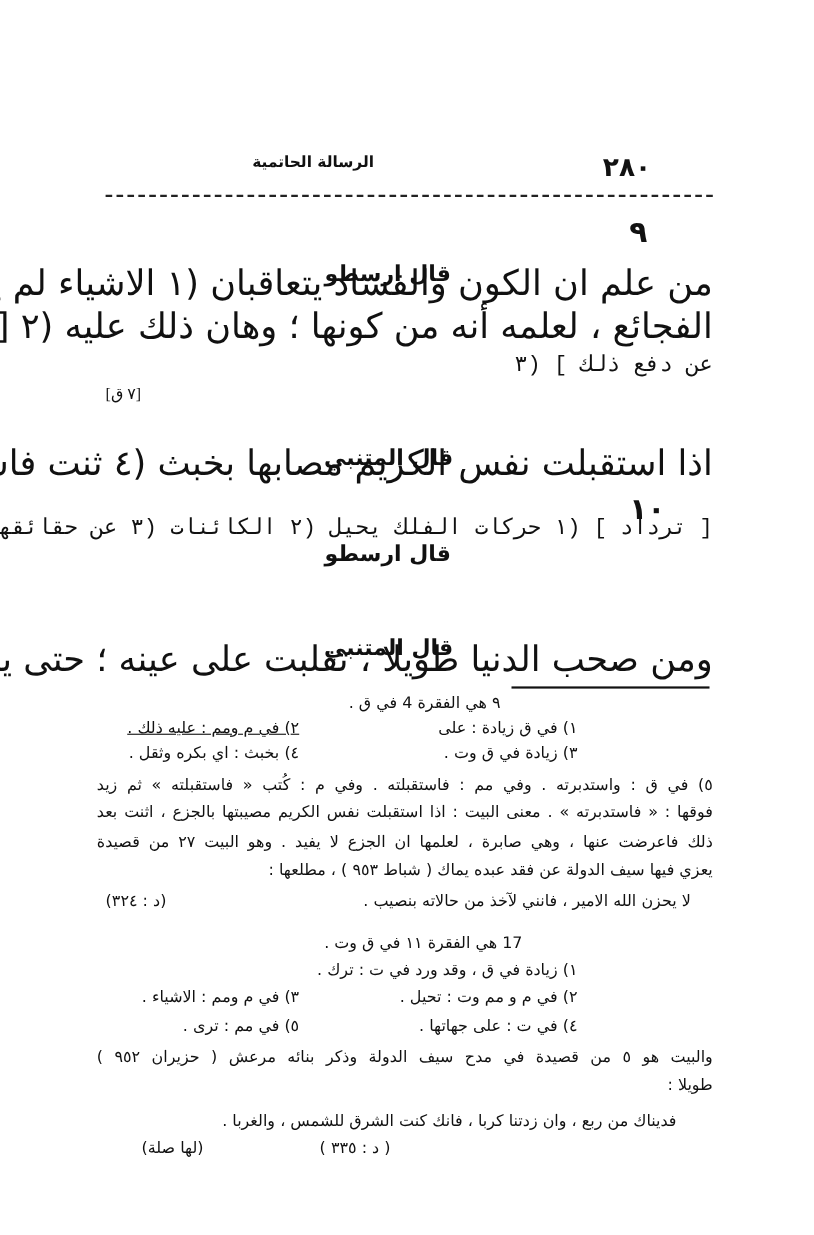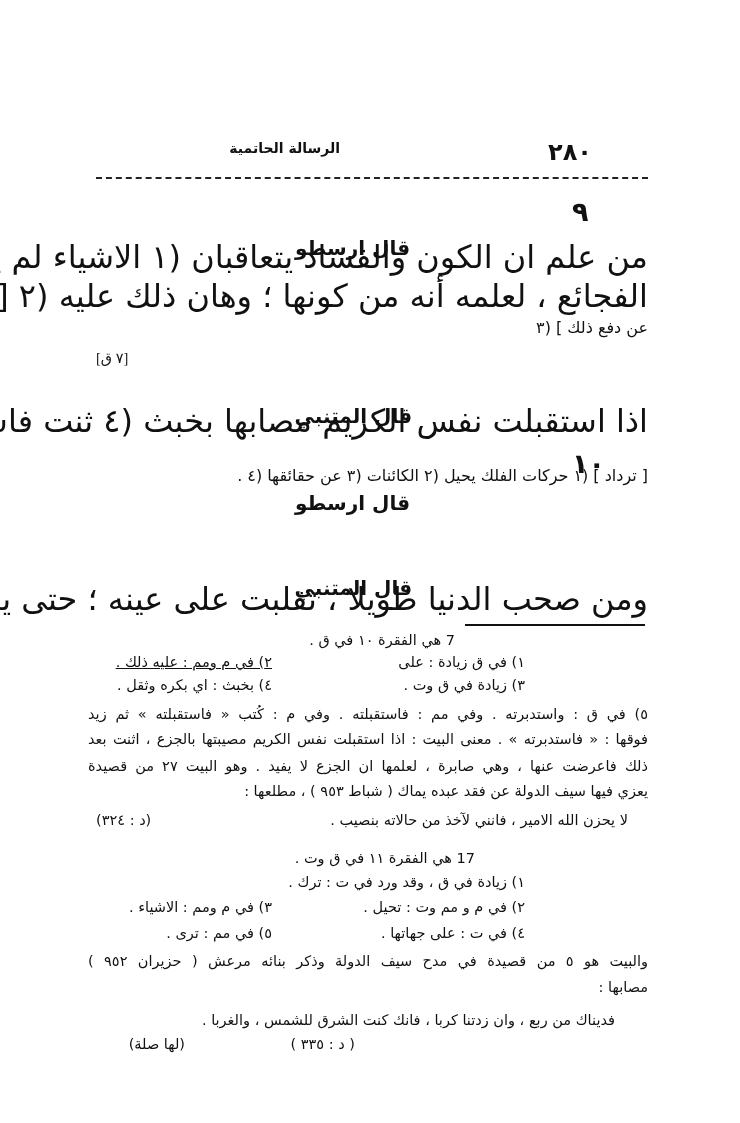--- a/index.html
+++ b/index.html
@@ -6,21 +6,21 @@
   body {
     width: 740px; height: 1123px; position: relative; overflow: hidden;
     font-family: "DejaVu Sans", sans-serif; color: #111;
   }
   .abs { position: absolute; white-space: nowrap; direction: rtl; }
   .page-number { font-size: 24px; font-weight: bold; left: 548px; top: 138px; direction: ltr; }
   .running-head { font-size: 14px; font-weight: bold; right: 400px; top: 140px; }
   .rule-top { position: absolute; left: 96px; width: 552px; top: 177px; border-top: 2px dashed #222; }
   .sec-num { font-size: 27px; font-weight: bold; direction: ltr; }
   .heading { font-size: 20px; font-weight: bold; margin-top: 36px; }
-  .body-line { font-size: 16px; right: 92px; }
+  .body-line { font-size: 20px; right: 92px; font-family: Liberation Mono, monospace; }
   .body-justify { font-size: 32px; right: 92px; left: 92px; text-align: justify; text-align-last: justify; }
   .fn-rule { position: absolute; left: 465px; width: 180px; top: 624px; border-top: 2px solid #111; }
   .fn { font-size: 14.5px; }
   .fn-wide { font-size: 14.5px; left: 88px; right: 92px; text-align: justify; text-align-last: justify; }
 </style>
 </head>
 <body>
 
 <div class="abs page-number">٢٨٠</div>
 <div class="abs running-head">الرسالة الحاتمية</div>
@@ -39,37 +39,37 @@
 
 <div class="abs sec-num" style="left:572px; top:448px;">١٠</div>
 <div class="abs heading" style="right:330px; top:455px;">قال ارسطو</div>
 <div class="abs body-line" style="top:466px;">[ ترداد ] (١ حركات الفلك يحيل (٢ الكائنات (٣ عن حقائقها (٤ .</div>
 
 <div class="abs heading" style="right:328px; top:540px;">قال المتنبي</div>
 <div class="abs body-justify" style="top:580px;">ومن صحب الدنيا طويلا ، تقلبت على عينه ؛ حتى يرى (٥ صدقها كذبا .</div>
 
 <div class="fn-rule"></div>
 
-<div class="abs fn" style="right:285px; top:632px;">7 هي الفقرة ١٠ في ق .</div>
+<div class="abs fn" style="right:285px; top:632px;">٩ هي الفقرة 4 في ق .</div>
 <div class="abs fn" style="right:215px; top:654px;">١) في ق زيادة : على</div>
 <div class="abs fn" style="right:468px; top:654px;text-decoration:underline;">٢) في م ومم : عليه ذلك .</div>
 <div class="abs fn" style="right:215px; top:677px;">٣) زيادة في ق وت .</div>
 <div class="abs fn" style="right:468px; top:677px;">٤) بخبث : اي بكره وثقل .</div>
 
 <div class="abs fn-wide" style="top:706px;">٥) في ق : واستدبرته . وفي مم : فاستقبلته . وفي م : كُتب « فاستقبلته » ثم زيد</div>
 <div class="abs fn-wide" style="top:731px;">فوقها : « فاستدبرته » . معنى البيت : اذا استقبلت نفس الكريم مصيبتها بالجزع ، اثنت بعد</div>
 <div class="abs fn-wide" style="top:758px;">ذلك فاعرضت عنها ، وهي صابرة ، لعلمها ان الجزع لا يفيد . وهو البيت ٢٧ من قصيدة</div>
 <div class="abs fn" style="right:92px; top:783px;">يعزي فيها سيف الدولة عن فقد عبده يماك ( شباط ٩٥٣ ) ، مطلعها :</div>
 <div class="abs fn" style="right:112px; top:812px;">لا يحزن الله الامير ، فانني لآخذ من حالاته بنصيب .</div>
 <div class="abs fn" style="left:96px; top:812px; direction:ltr;">(د : ٣٢٤)</div>
 
 <div class="abs fn" style="right:265px; top:850px;">17 هي الفقرة ١١ في ق وت .</div>
 <div class="abs fn" style="right:215px; top:874px;">١) زيادة في ق ، وقد ورد في ت : ترك .</div>
 <div class="abs fn" style="right:215px; top:899px;">٢) في م و مم وت : تحيل .</div>
 <div class="abs fn" style="right:468px; top:899px;">٣) في م ومم : الاشياء .</div>
 <div class="abs fn" style="right:215px; top:925px;">٤) في ت : على جهاتها .</div>
 <div class="abs fn" style="right:468px; top:925px;">٥) في مم : ترى .</div>
 
 <div class="abs fn-wide" style="top:953px;">والبيت هو ٥ من قصيدة في مدح سيف الدولة وذكر بنائه مرعش ( حزيران ٩٥٢ )</div>
-<div class="abs fn" style="right:92px; top:979px;">مصابها :</div>
+<div class="abs fn" style="right:92px; top:979px;">طويلا :</div>
 <div class="abs fn" style="right:125px; top:1012px;">فديناك من ربع ، وان زدتنا كربا ، فانك كنت الشرق للشمس ، والغربا .</div>
 <div class="abs fn" style="right:385px; top:1036px;">( د : ٣٣٥ )</div>
 <div class="abs fn" style="right:555px; top:1036px;">(لها صلة)</div>
 
 </body></html>

